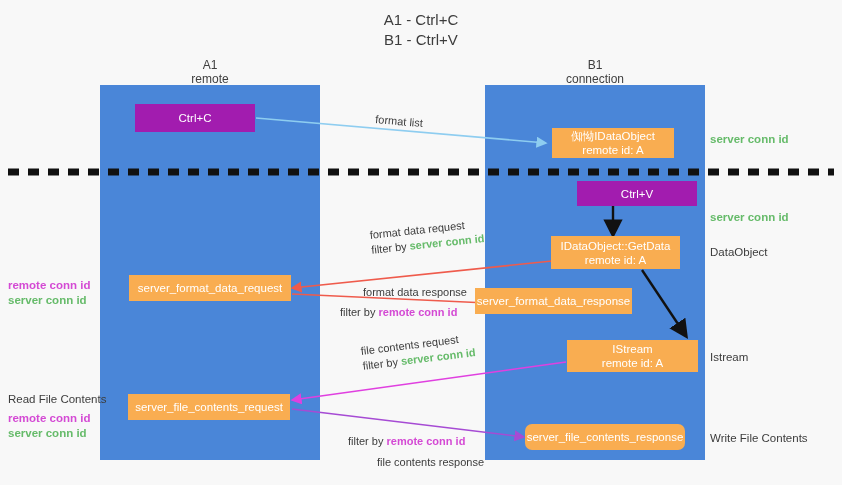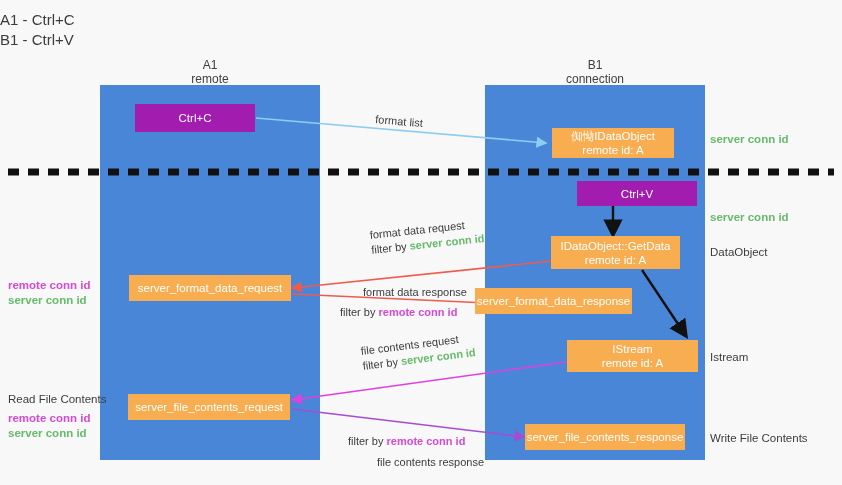--- a/index.html
+++ b/index.html
@@ -17,21 +17,21 @@
   #svg-layer {
     position: absolute;
     left: 0; top: 0;
     width: 842px; height: 485px;
     pointer-events: none;
   }
   .title-block {
     position: absolute;
     left: 0; top: 10px;
     width: 842px;
-    text-align: left;
+    text-align: center;
     font-size: 15px;
     color: #3c3c3c;
     line-height: 20px;
   }
   .col-head {
     position: absolute;
     text-align: center;
     font-size: 12px;
     color: #404040;
     line-height: 14px;
@@ -169,21 +169,21 @@
   </div>
 
   <div class="node orange" style="left:475px; top:288px; width:157px; height:26px;">
     <span>server_format_data_response</span>
   </div>
 
   <div class="node orange" style="left:128px; top:394px; width:162px; height:26px;">
     <span>server_file_contents_request</span>
   </div>
 
-  <div class="node orange" style="left:525px; top:424px; width:160px; height:26px;">
+  <div class="node orange" style="left:525px; top:424px; width:160px; height:26px;border-radius:7px;">
     <span>server_file_contents_response</span>
   </div>
 
   <div class="edge-label rot" style="left:376px; top:112px; transform: rotate(5deg);">
     <span>format list</span>
   </div>
 
   <div class="edge-label rot" style="left:369px; top:228px; transform: rotate(-6deg);">
     <div>format data request</div>
     <div>

